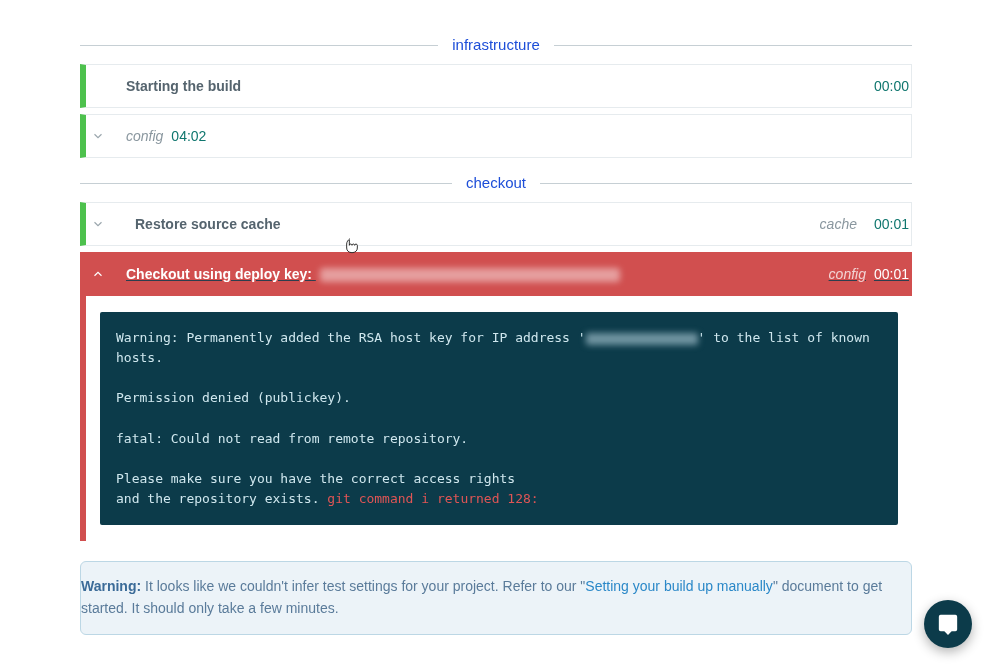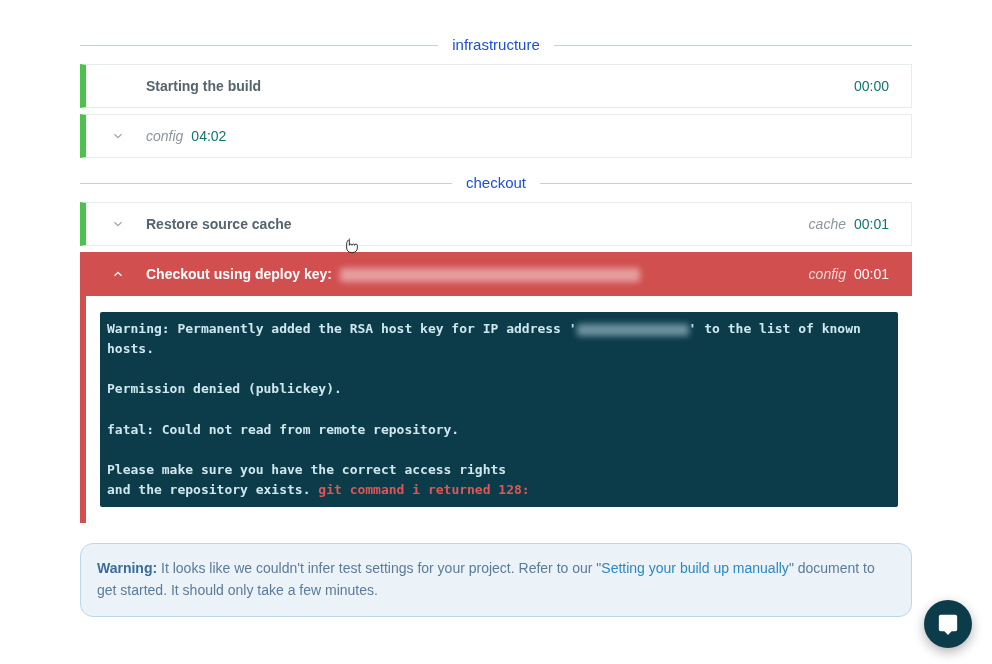--- a/index.html
+++ b/index.html
@@ -26,21 +26,21 @@
     font-size: 15px;
   }
 
   .step {
     display: flex;
     align-items: center;
     height: 44px;
     border: 1px solid #e6ebee;
     border-left: 6px solid #4dc14d;
     background: #fff;
-    padding: 0 22px;
+    padding: 0 2px;
     margin-bottom: 6px;
     cursor: pointer;
   }
   .step .arrow {
     width: 20px;
     color: #9aa6ad;
     display: flex;
     align-items: center;
     justify-content: center;
     margin-right: 18px;
@@ -59,20 +59,21 @@
   .step .time {
     color: #0f766e;
     font-variant-numeric: tabular-nums;
   }
 
   .step.error {
     background: #d14f4f;
     border-left: 6px solid #d14f4f;
     border-color: #d14f4f;
     margin-bottom: 0;
+    text-decoration: underline;
   }
   .step.error .title,
   .step.error .tag,
   .step.error .time,
   .step.error .arrow {
     color: #fff;
   }
   .step.error .tag { color: #f2d3d3; }
 
   .blur {
@@ -90,44 +91,43 @@
     border-left: 6px solid #d14f4f;
     background: #fff;
     padding: 16px 14px 16px 14px;
     margin-bottom: 20px;
   }
   pre.console {
     background: #0c3b4a;
     color: #cfe7ee;
     font-family: ui-monospace, Menlo, Consolas, monospace;
     font-size: 13px;
-    padding: 7px;
+    padding: 16px;
     white-space: pre-wrap;
     word-break: break-word;
     line-height: 1.55;
     border-radius: 2px;
-    font-weight: bold;
   }
   .blur-ip {
     display: inline-block;
     width: 112px;
     height: 12px;
     vertical-align: middle;
     background: #6f93a0;
     border-radius: 2px;
     filter: blur(3px);
   }
   .cmd-err { color: #e05555; }
 
   .infobox {
     border: 1px solid #bcd7e5;
     background: #ecf3f8;
     color: #5a7b9a;
-    padding: 14px 16px;
-    border-radius: 13px;
+    padding: 14px 0;
+    border-radius: 6px;
     line-height: 1.55;
     margin-bottom: 30px;
   }
   .infobox .label { font-weight: 700; color: #3b6b98; }
   .infobox a { color: #2b88c8; text-decoration: none; }
 
   .fab {
     position: fixed;
     right: 20px;
     bottom: 16px;
@@ -175,21 +175,21 @@
         </svg>
     </span>
     <span class="tag">config</span>
     <span class="time">04:02</span>
   </div>
 
   <div class="section-divider">
     <span>checkout</span>
   </div>
 
-  <div class="step" style="position:relative;">
+  <div class="step" style="position:relative;gap:9px;">
     <span class="arrow">
       <svg class="chevron" viewBox="0 0 24 24" fill="none" stroke="currentColor" stroke-width="2">
           <polyline points="6 9 12 15 18 9"></polyline>
         </svg>
     </span>
     <span class="title">Restore source cache</span>
     <span class="tag">cache</span>
     <span class="time">00:01</span>
 
     <span class="cursor-ptr" style="left:258px; top:34px;">

